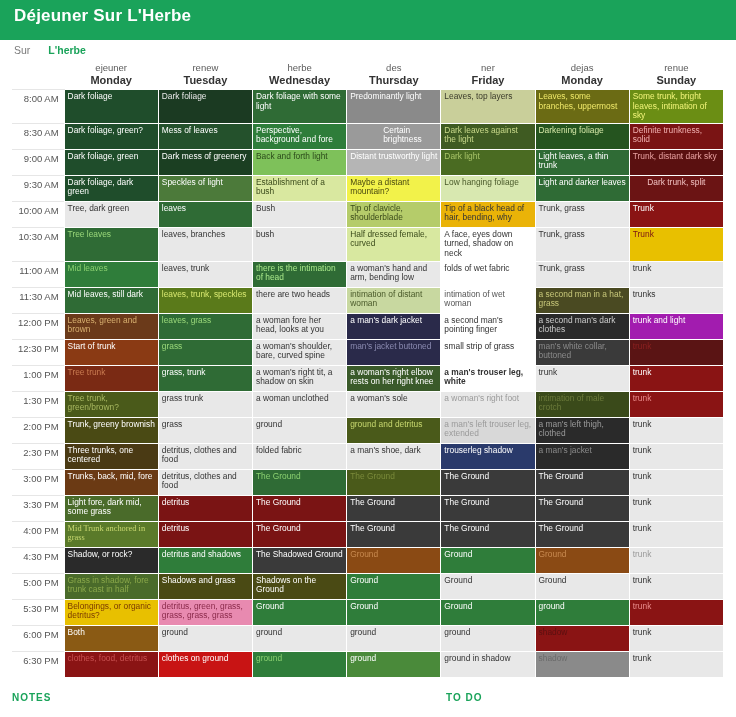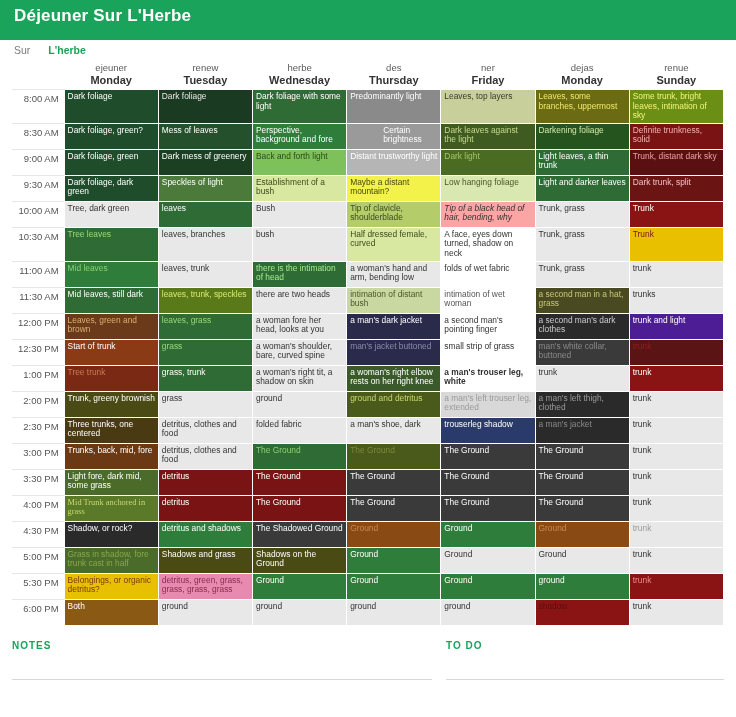--- a/index.html
+++ b/index.html
@@ -180,29 +180,29 @@
           <td class="cell" style="background: rgb(90, 16, 16); color: rgb(232, 160, 160);">Trunk, distant dark sky</td>
         </tr>
         <tr>
           <td class="time">9:30 AM</td>
           <td class="cell" style="background: rgb(31, 77, 43); color: rgb(255, 255, 255);">Dark foliage, dark green</td>
           <td class="cell" style="background: rgb(76, 122, 58); color: rgb(255, 255, 255);">Speckles of light</td>
           <td class="cell" style="background: rgb(217, 232, 160); color: rgb(58, 74, 26);">Establishment of a bush</td>
           <td class="cell" style="background: rgb(242, 242, 74); color: rgb(74, 74, 16);">Maybe a distant mountain?</td>
           <td class="cell" style="background: rgb(216, 232, 176); color: rgb(74, 90, 42);">Low hanging foliage</td>
           <td class="cell" style="background: rgb(47, 107, 53); color: rgb(255, 255, 255);">Light and darker leaves</td>
-          <td class="cell" style="background: rgb(107, 20, 20); color: rgb(240, 192, 192);">Dark trunk, split</td>
+          <td class="cell" style="background: rgb(107, 20, 20); color: rgb(240, 192, 192); text-align: center;">Dark trunk, split</td>
         </tr>
         <tr>
           <td class="time">10:00 AM</td>
           <td class="cell" style="background: rgb(232, 232, 232); color: rgb(51, 51, 51);">Tree, dark green</td>
           <td class="cell" style="background: rgb(47, 107, 53); color: rgb(255, 255, 255);">leaves</td>
           <td class="cell" style="background: rgb(232, 232, 232); color: rgb(51, 51, 51);">Bush</td>
           <td class="cell" style="background: rgb(181, 204, 106); color: rgb(58, 74, 26);">Tip of clavicle, shoulderblade</td>
-          <td class="cell" style="background: #fca5a5; color: rgb(51, 51, 51); font-style: italic;">Tip of a black head of hair, bending, why</td>
+          <td class="cell" style="background: #eab308; color: rgb(51, 51, 51);">Tip of a black head of hair, bending, why</td>
           <td class="cell" style="background: rgb(232, 232, 232); color: rgb(51, 51, 51);">Trunk, grass</td>
           <td class="cell" style="background: rgb(138, 20, 20); color: rgb(255, 255, 255);">Trunk</td>
         </tr>
         <tr>
           <td class="time">10:30 AM</td>
           <td class="cell" style="background: rgb(47, 107, 53); color: rgb(154, 216, 122);">Tree leaves</td>
           <td class="cell" style="background: rgb(232, 232, 232); color: rgb(51, 51, 51);">leaves, branches</td>
           <td class="cell" style="background: rgb(232, 232, 232); color: rgb(51, 51, 51);">bush</td>
           <td class="cell" style="background: rgb(216, 232, 160); color: rgb(58, 74, 26);">Half dressed female, curved</td>
           <td class="cell" style="background: rgb(255, 255, 255); color: rgb(51, 51, 51);">A face, eyes down turned, shadow on neck</td>
@@ -217,34 +217,34 @@
           <td class="cell" style="background: rgb(232, 232, 232); color: rgb(51, 51, 51);">a woman's hand and arm, bending low</td>
           <td class="cell" style="background: rgb(255, 255, 255); color: rgb(51, 51, 51);">folds of wet fabric</td>
           <td class="cell" style="background: rgb(232, 232, 232); color: rgb(51, 51, 51);">Trunk, grass</td>
           <td class="cell" style="background: rgb(232, 232, 232); color: rgb(51, 51, 51);">trunk</td>
         </tr>
         <tr>
           <td class="time">11:30 AM</td>
           <td class="cell" style="background: rgb(47, 107, 53); color: rgb(255, 255, 255);">Mid leaves, still dark</td>
           <td class="cell" style="background: rgb(90, 122, 26); color: rgb(216, 232, 112);">leaves, trunk, speckles</td>
           <td class="cell" style="background: rgb(232, 232, 232); color: rgb(51, 51, 51);">there are two heads</td>
-          <td class="cell" style="background: rgb(200, 216, 160); color: rgb(74, 90, 42);">intimation of distant bush</td>
+          <td class="cell" style="background: rgb(200, 216, 160); color: rgb(74, 90, 42);">intimation of distant woman</td>
           <td class="cell" style="background: rgb(255, 255, 255); color: rgb(85, 85, 85);">intimation of wet woman</td>
           <td class="cell" style="background: rgb(74, 74, 34); color: rgb(200, 200, 122);">a second man in a hat, grass</td>
           <td class="cell" style="background: rgb(232, 232, 232); color: rgb(51, 51, 51);">trunks</td>
         </tr>
         <tr>
           <td class="time">12:00 PM</td>
           <td class="cell" style="background: rgb(107, 58, 26); color: rgb(216, 176, 112);">Leaves, green and brown</td>
           <td class="cell" style="background: rgb(47, 107, 53); color: rgb(154, 216, 122);">leaves, grass</td>
           <td class="cell" style="background: rgb(232, 232, 232); color: rgb(51, 51, 51);">a woman fore her head, looks at you</td>
           <td class="cell" style="background: rgb(42, 42, 74); color: rgb(255, 255, 255);">a man's dark jacket</td>
           <td class="cell" style="background: rgb(255, 255, 255); color: rgb(51, 51, 51);">a second man's pointing finger</td>
           <td class="cell" style="background: rgb(42, 42, 42); color: rgb(204, 204, 204);">a second man's dark clothes</td>
-          <td class="cell" style="background: #4c1d95; color: rgb(255, 255, 255);">trunk and light</td>
+          <td class="cell" style="background: #a21caf; color: rgb(255, 255, 255);">trunk and light</td>
         </tr>
         <tr>
           <td class="time">12:30 PM</td>
           <td class="cell" style="background: rgb(138, 58, 20); color: rgb(255, 255, 255);">Start of trunk</td>
           <td class="cell" style="background: rgb(47, 107, 53); color: rgb(154, 216, 122);">grass</td>
           <td class="cell" style="background: rgb(232, 232, 232); color: rgb(51, 51, 51);">a woman's shoulder, bare, curved spine</td>
           <td class="cell" style="background: rgb(42, 42, 74); color: rgb(138, 138, 176);">man's jacket buttoned</td>
           <td class="cell" style="background: rgb(255, 255, 255); color: rgb(51, 51, 51);">small strip of grass</td>
           <td class="cell" style="background: rgb(58, 58, 58); color: rgb(138, 138, 138); margin-left: 7px;">man's white collar, buttoned</td>
           <td class="cell" style="background: rgb(90, 20, 20); color: rgb(138, 32, 32);">trunk</td>
@@ -253,20 +253,30 @@
           <td class="time">1:00 PM</td>
           <td class="cell" style="background: rgb(122, 42, 20); color: rgb(200, 122, 80);">Tree trunk</td>
           <td class="cell" style="background: rgb(47, 107, 53); color: rgb(255, 255, 255);">grass, trunk</td>
           <td class="cell" style="background: rgb(232, 232, 232); color: rgb(51, 51, 51);">a woman's right tit, a shadow on skin</td>
           <td class="cell" style="background: rgb(58, 90, 42); color: rgb(255, 255, 255);">a woman's right elbow rests on her right knee</td>
           <td class="cell" style="background: rgb(255, 255, 255); color: rgb(51, 51, 51); font-weight: bold;">a man's trouser leg, white</td>
           <td class="cell" style="background: rgb(232, 232, 232); color: rgb(51, 51, 51);">trunk</td>
           <td class="cell" style="background: rgb(138, 20, 20); color: rgb(255, 255, 255);">trunk</td>
         </tr>
         <tr>
+          <td class="time">1:30 PM</td>
+          <td class="cell" style="background: rgb(74, 90, 26); color: rgb(168, 184, 96);">Tree trunk, green/brown?</td>
+          <td class="cell" style="background: rgb(232, 232, 232); color: rgb(51, 51, 51);">grass trunk</td>
+          <td class="cell" style="background: rgb(232, 232, 232); color: rgb(51, 51, 51);">a woman unclothed</td>
+          <td class="cell" style="background: rgb(232, 232, 232); color: rgb(51, 51, 51);">a woman's sole</td>
+          <td class="cell" style="background: rgb(232, 232, 232); color: rgb(154, 154, 154);">a woman's right foot</td>
+          <td class="cell" style="background: rgb(58, 74, 26); color: rgb(107, 122, 58);">intimation of male crotch</td>
+          <td class="cell" style="background: rgb(138, 20, 20); color: rgb(232, 138, 138);">trunk</td>
+        </tr>
+        <tr>
           <td class="time">2:00 PM</td>
           <td class="cell" style="background: rgb(74, 74, 20); color: rgb(255, 255, 255);">Trunk, greeny brownish</td>
           <td class="cell" style="background: rgb(232, 232, 232); color: rgb(51, 51, 51);">grass</td>
           <td class="cell" style="background: rgb(232, 232, 232); color: rgb(51, 51, 51);">ground</td>
           <td class="cell" style="background: rgb(74, 90, 26); color: rgb(200, 216, 112);">ground and detritus</td>
           <td class="cell" style="background: rgb(216, 216, 216); color: rgb(154, 154, 154);">a man's left trouser leg, extended</td>
           <td class="cell" style="background: rgb(42, 42, 42); color: rgb(154, 154, 154);">a man's left thigh, clothed</td>
           <td class="cell" style="background: rgb(232, 232, 232); color: rgb(51, 51, 51);">trunk</td>
         </tr>
         <tr>
@@ -342,20 +352,30 @@
         <tr>
           <td class="time">6:00 PM</td>
           <td class="cell" style="background: rgb(138, 90, 20); color: rgb(255, 255, 255);">Both</td>
           <td class="cell" style="background: rgb(232, 232, 232); color: rgb(51, 51, 51);">ground</td>
           <td class="cell" style="background: rgb(232, 232, 232); color: rgb(51, 51, 51);">ground</td>
           <td class="cell" style="background: rgb(232, 232, 232); color: rgb(51, 51, 51);">ground</td>
           <td class="cell" style="background: rgb(232, 232, 232); color: rgb(51, 51, 51);">ground</td>
           <td class="cell" style="background: rgb(138, 20, 20); color: rgb(90, 16, 16);">shadow</td>
           <td class="cell" style="background: rgb(232, 232, 232); color: rgb(51, 51, 51);">trunk</td>
         </tr>
+        <tr>
+          <td class="time">6:30 PM</td>
+          <td class="cell" style="background: rgb(138, 20, 20); color: rgb(200, 80, 80);">clothes, food, detritus</td>
+          <td class="cell" style="background: rgb(200, 20, 20); color: rgb(255, 255, 255);">clothes on ground</td>
+          <td class="cell" style="background: rgb(47, 125, 58); color: rgb(138, 208, 112);">ground</td>
+          <td class="cell" style="background: rgb(74, 138, 58); color: rgb(255, 255, 255);">ground</td>
+          <td class="cell" style="background: rgb(232, 232, 232); color: rgb(51, 51, 51);">ground in shadow</td>
+          <td class="cell" style="background: rgb(138, 138, 138); color: rgb(107, 107, 107);">shadow</td>
+          <td class="cell" style="background: rgb(232, 232, 232); color: rgb(51, 51, 51);">trunk</td>
+        </tr>
       </tbody>
   </table>
 </div>
 
 <div class="notes-area">
   <div class="notes-col">
     <div class="notes-head">NOTES</div>
     <div class="ruled-line"></div>
 
   </div>

